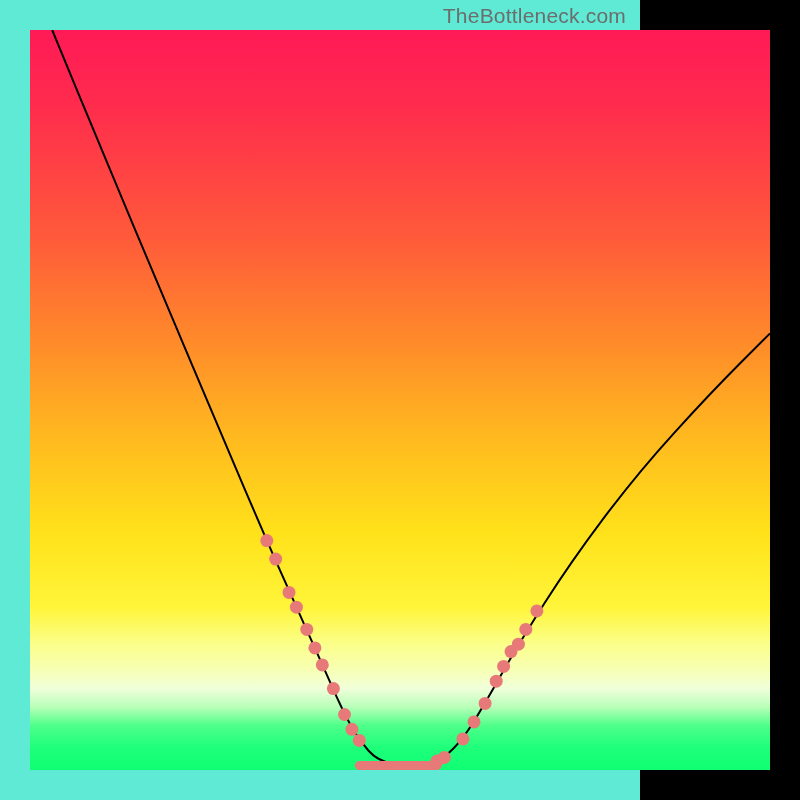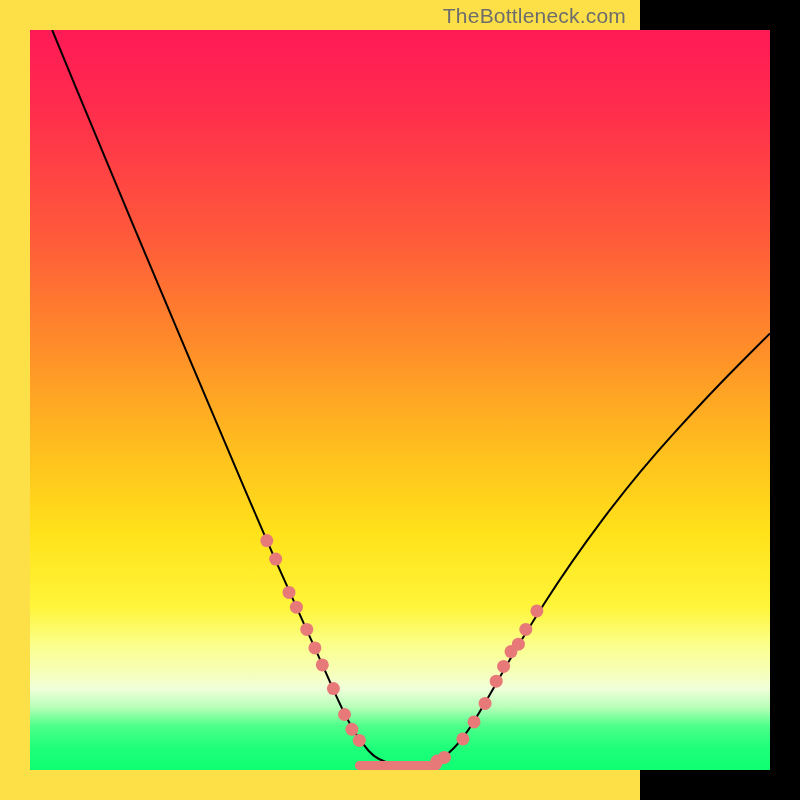--- a/index.html
+++ b/index.html
@@ -8,21 +8,21 @@
     width: 800px;
     height: 800px;
     background: #000;
     overflow: hidden;
     font-family: Arial, Helvetica, sans-serif;
   }
   .frame {
     position: relative;
     width: 640px;
     height: 800px;
-    background: #fde047;
+    background: #5eead4;
   }
   .plot-area {
     position: absolute;
     left: 30px;
     top: 30px;
     width: 740px;
     height: 740px;
     
     background: linear-gradient(
       to bottom,

